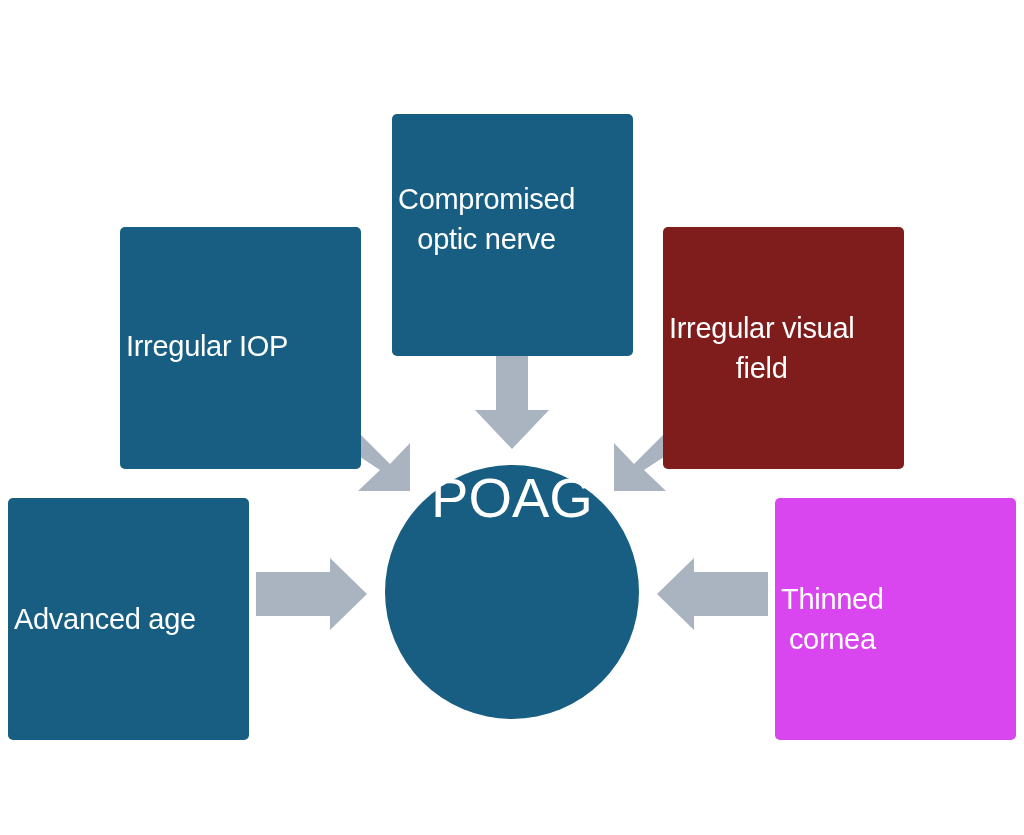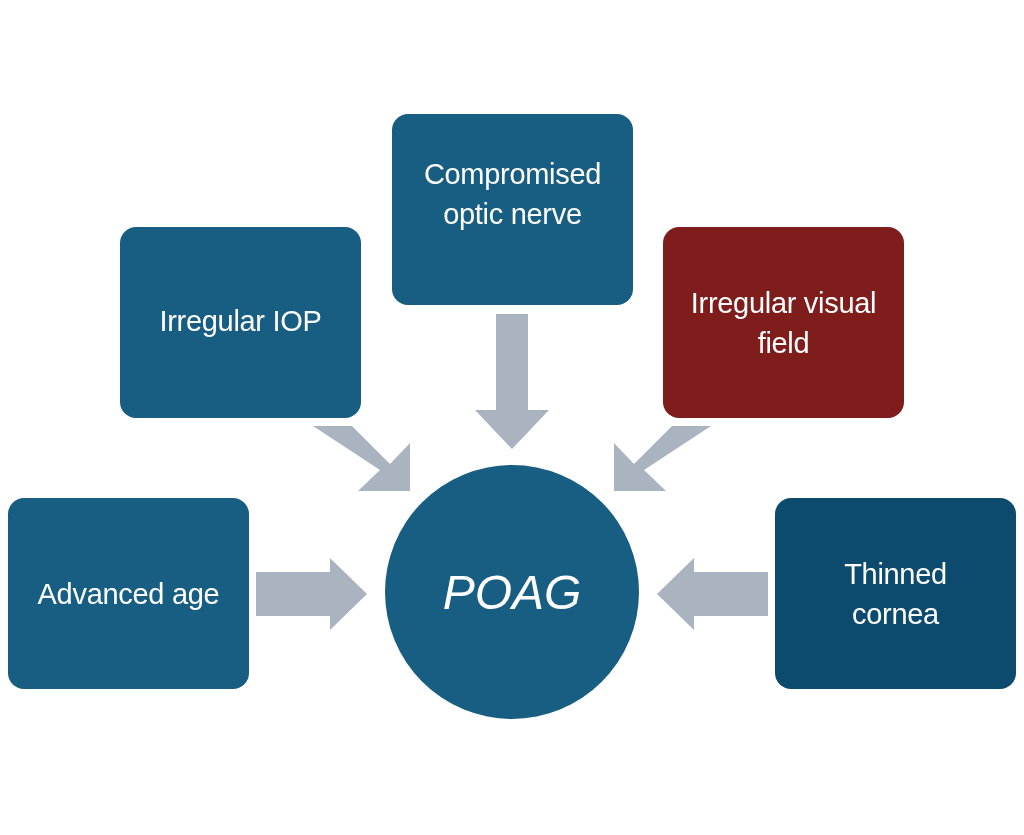--- a/index.html
+++ b/index.html
@@ -1,37 +1,37 @@
 <!DOCTYPE html>
 <html><head>
 <meta charset="utf-8">
 <style>
   html, body { margin: 0; padding: 0; background: #ffffff; }
   body { width: 1024px; height: 835px; position: relative; overflow: hidden;
          font-family: "Liberation Sans", "DejaVu Sans", sans-serif; }
   .canvas { position: absolute; left: 0; top: 0; width: 1024px; height: 835px; }
   .node {
-    position: absolute; width: 241px; height: 191px;
-    border-radius: 16px; display: flex; align-items: center; justify-content: center;
+    position: absolute; width: 241px; height: 242px;
+    border-radius: 5px; display: flex; align-items: center; 
     text-align: center; color: #ffffff; font-size: 29px; line-height: 40px;
     box-sizing: border-box; padding: 0 6px; letter-spacing: -0.3px;
   }
   .node span { white-space: pre-line; }
   #node-compromised { left: 392px; top: 114px; }
   #node-compromised span { transform: translateY(-16px); }
   #node-elevated { left: 120px; top: 227px; }
   #node-elevated span { transform: translateY(-2px); }
   #node-irregular { left: 663px; top: 227px; }
   #node-irregular span { transform: translateY(0px); }
   #node-advanced { left: 8px; top: 498px; }
   #node-thinned { left: 775px; top: 498px; }
   .center {
     position: absolute; left: 385px; top: 465px; width: 254px; height: 254px;
-    border-radius: 50%; display: flex; align-items: center; justify-content: center;
-    color: #ffffff; font-size: 48px; letter-spacing: 0px; font-style: italic;
+    border-radius: 50%; display: flex; align-items: flex-start; justify-content: center;
+    color: #ffffff; font-size: 56px; letter-spacing: 0px;
   }
   svg.arrows { position: absolute; left: 0; top: 0; }
 </style>
 </head>
 <body style="background: rgb(255, 255, 255);">
 
 <div class="canvas">
 
   <svg class="arrows" width="1024" height="835">
 
@@ -53,21 +53,21 @@
   <div class="node" id="node-elevated" style="background: rgb(23, 94, 130); color: rgb(255, 255, 255);">
     <span>Irregular IOP</span>
   </div>
   <div class="node" id="node-irregular" style="background: #7f1d1d; color: rgb(255, 255, 255);">
     <span>Irregular visual
 field</span>
   </div>
   <div class="node" id="node-advanced" style="background: rgb(23, 94, 130); color: rgb(255, 255, 255);">
     <span>Advanced age</span>
   </div>
-  <div class="node" id="node-thinned" style="background: #0c4a6e; color: rgb(255, 255, 255);">
+  <div class="node" id="node-thinned" style="background: #d946ef; color: rgb(255, 255, 255);">
     <span>Thinned
 cornea</span>
   </div>
 
   <div class="center" style="background: rgb(23, 94, 130); color: rgb(255, 255, 255);">
     <span>POAG</span>
   </div>
 </div>
 
 </body></html>

